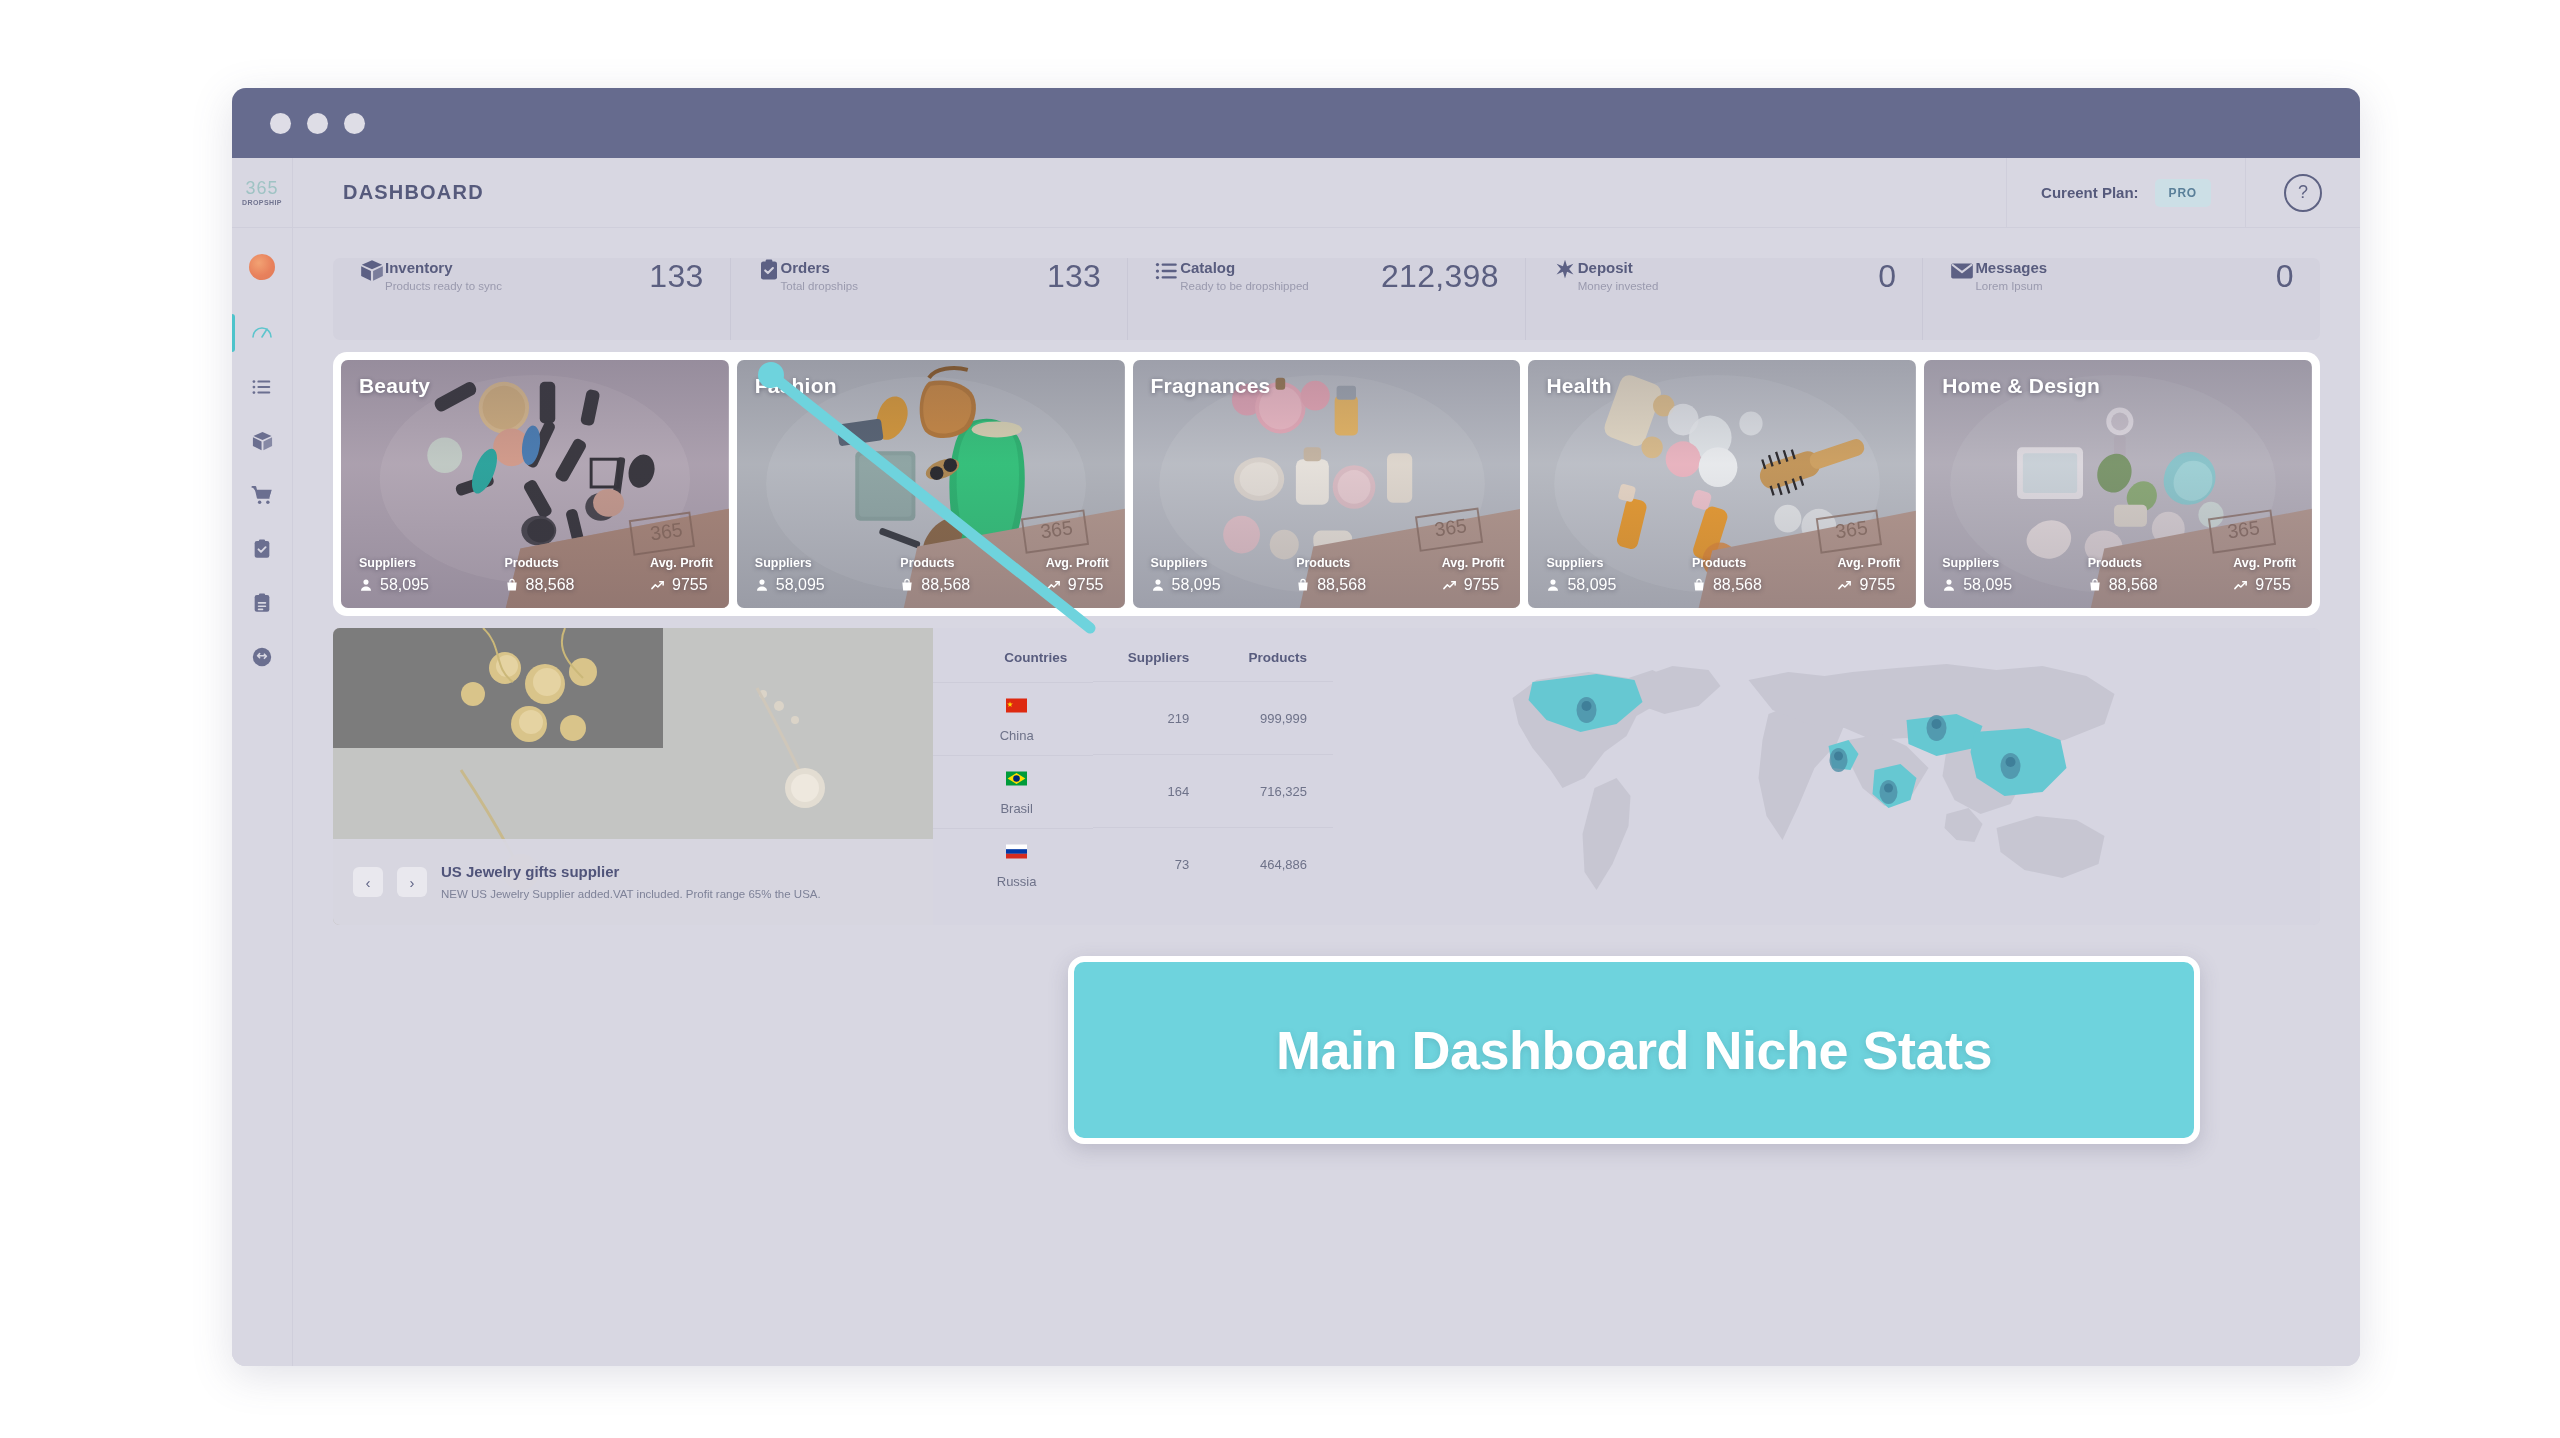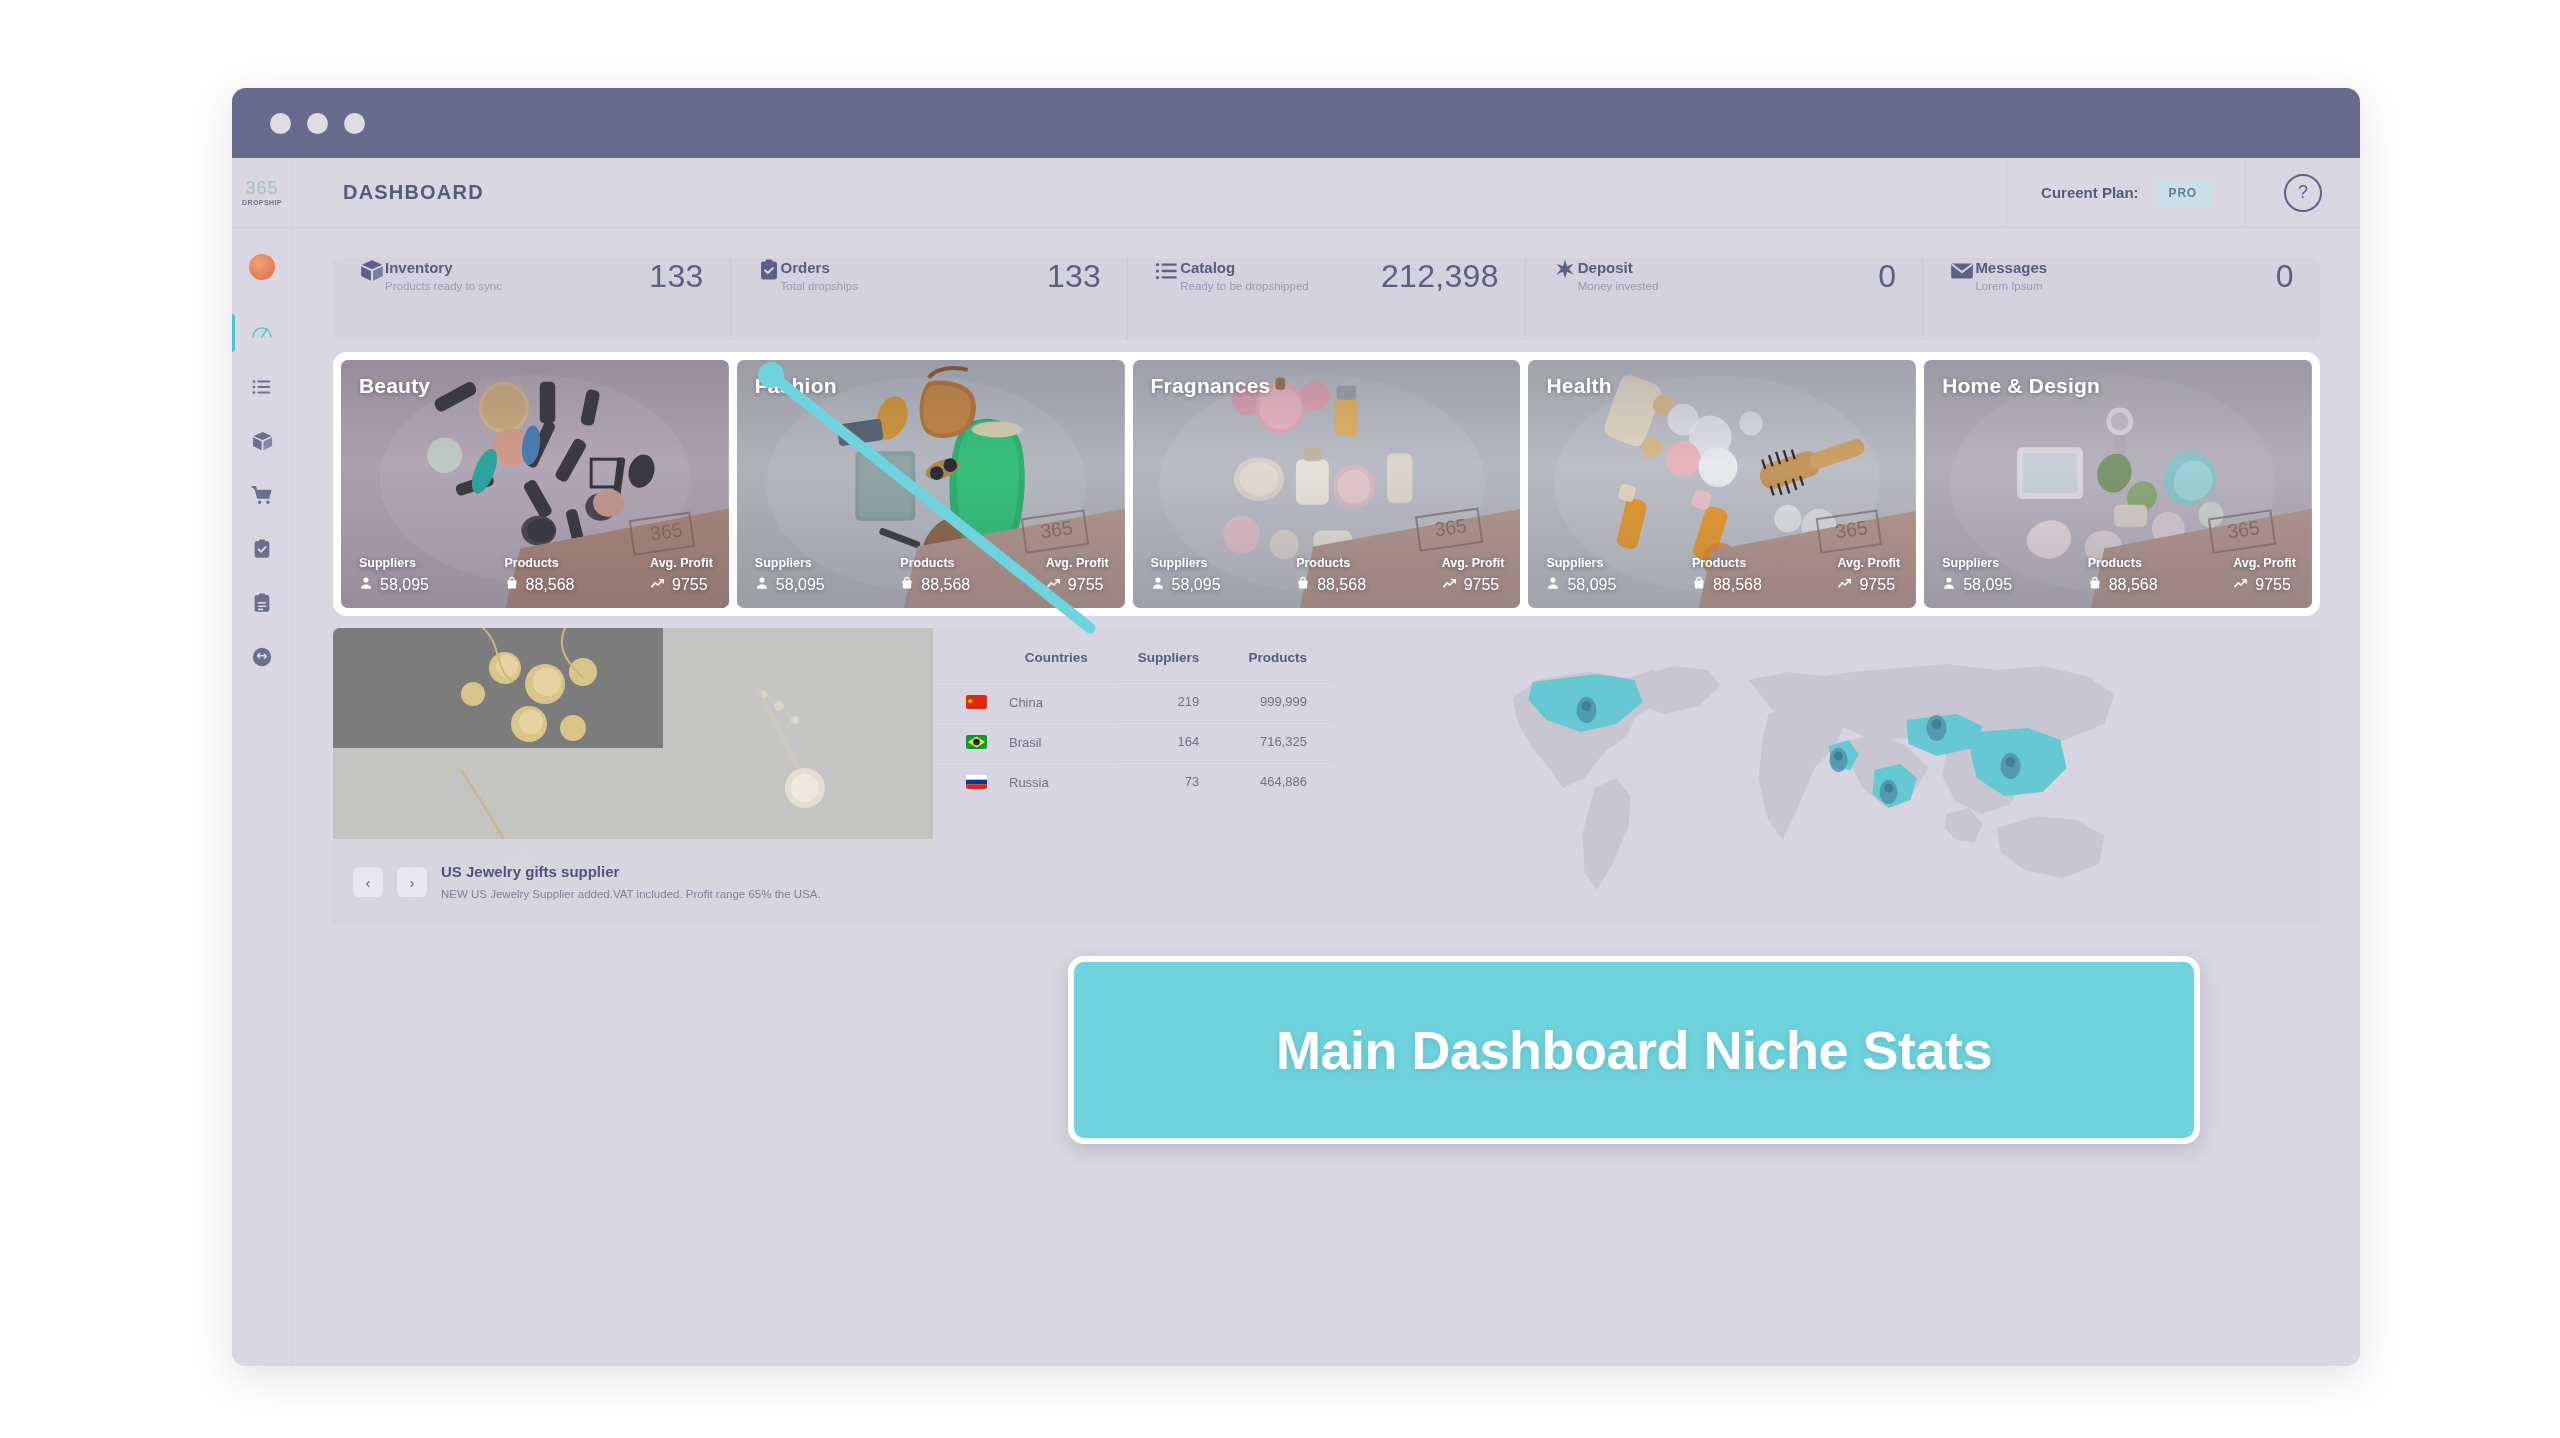--- a/index.html
+++ b/index.html
@@ -272,21 +272,21 @@
   }
   .niche-stat { flex: 1; }
   .niche-stat:last-child { flex: 0 0 auto; text-align: left; }
   .ns-label {
     font-size: 12.5px;
     font-weight: 700;
     text-shadow: 0 1px 4px rgba(40,40,60,.5);
   }
   .ns-value-row {
     display: flex;
-    align-items: flex-start;
+    align-items: center;
     gap: 7px;
     margin-top: 6px;
   }
   .ns-value {
     font-size: 16px;
     font-weight: 400;
     text-shadow: 0 1px 4px rgba(40,40,60,.5);
   }
   .ns-icon { display: flex; align-items: center; }
 
@@ -364,21 +364,22 @@
     color: #6e7289;
     text-align: right;
     padding: 12px 26px 12px 0;
     border-top: 1px solid #cdccd9;
   }
   table.ctbl td.first {
     text-align: left;
     padding-left: 33px;
     display: flex;
     align-items: center;
-    gap: 22px;
+    gap: 12px;
+    flex-direction: column;
   }
   .flag {
     width: 21px; height: 14px;
     border-radius: 2px;
     flex: 0 0 21px;
     position: relative;
     overflow: hidden;
   }
   .map-wrap {
     flex: 1;

